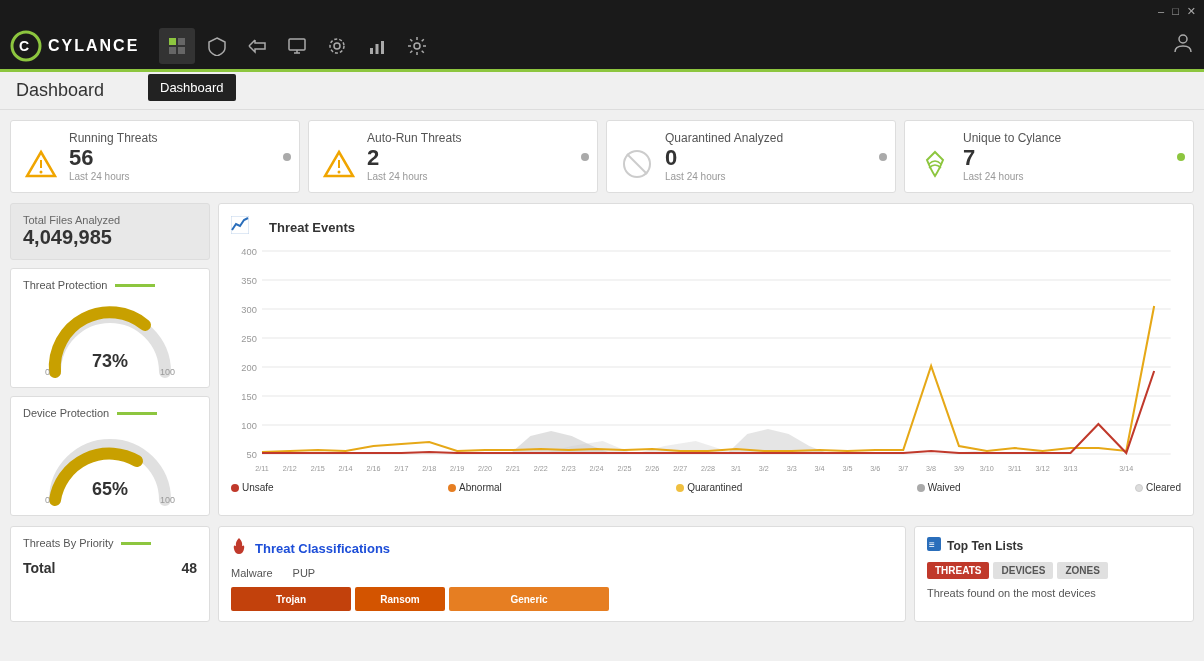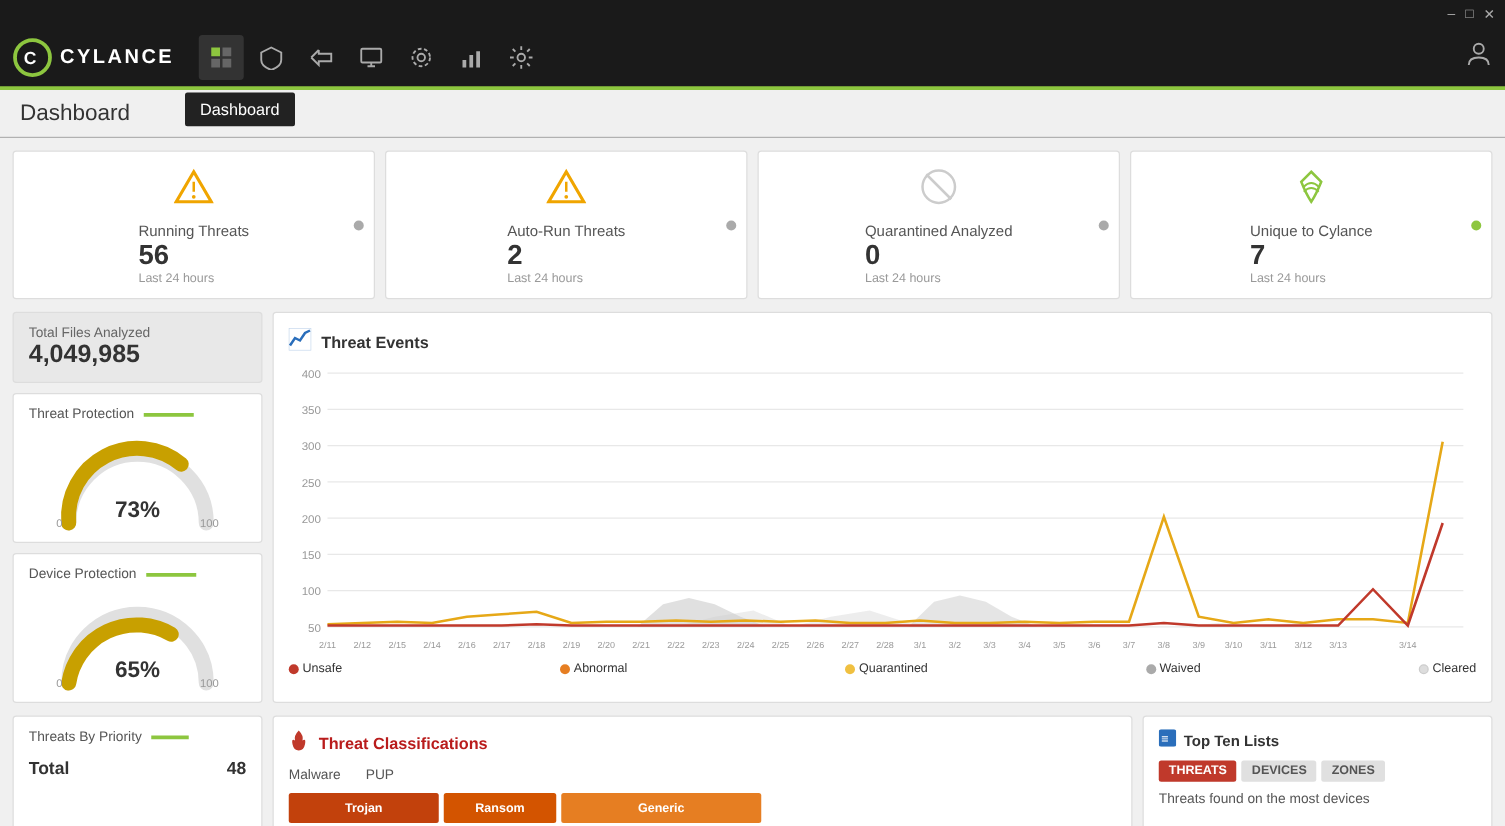--- a/index.html
+++ b/index.html
@@ -83,25 +83,24 @@
       grid-template-columns: repeat(4, 1fr);
       gap: 8px;
       margin-bottom: 10px;
     }
     .stat-card {
       background: #fff;
       border: 1px solid #ddd;
       border-radius: 3px;
       padding: 10px 12px;
       display: flex;
-      align-items: center;
+      align-items: flex-end;
       gap: 10px;
       cursor: pointer;
       position: relative;
-      flex-direction: column;
     }
     .stat-card-icon {
       width: 36px; height: 36px;
       display: flex; align-items: center; justify-content: center;
       font-size: 22px;
     }
     .stat-card-icon.warning { color: #f0a500; }
     .stat-card-icon.disabled { color: #ccc; }
     .stat-card-icon.green { color: #8dc63f; }
     .stat-card-info {}
@@ -158,21 +157,21 @@
 
     
     .chart-panel {
       background: #fff;
       border: 1px solid #ddd;
       border-radius: 3px;
       padding: 12px;
     }
     .chart-panel-title {
       font-size: 13px; font-weight: 600; color: #333; margin-bottom: 8px;
-      display: flex; align-items: center; gap: 8px;
+      display: flex; align-items: center; gap: 20px;
     }
     .chart-panel-icon { color: #2a6ebb; font-size: 16px; }
     .chart-area { position: relative; height: 230px; }
     .chart-legend {
       display: flex; gap: 12px; margin-top: 6px; justify-content: space-between;
       font-size: 10px;
     }
     .legend-item { display: flex; align-items: center; gap: 3px; }
     .legend-dot { width: 8px; height: 8px; border-radius: 50%; }
 
@@ -200,21 +199,21 @@
     .priority-row { display: flex; justify-content: space-between; align-items: center; padding: 3px 0; font-size: 12px; gap: 28px; }
     .priority-total { font-size: 14px; font-weight: bold; }
 
     .threat-class-panel {
       background: #fff;
       border: 1px solid #ddd;
       border-radius: 3px;
       padding: 10px 12px;
     }
     .threat-class-title {
-      font-size: 13px; font-weight: 600; color: #b91c1c; margin-bottom: 8px;
+      font-size: 13px; font-weight: 600; color: #1d4ed8; margin-bottom: 8px;
       display: flex; align-items: center; gap: 8px;
     }
     .threat-class-icon { color: #c0392b; font-size: 16px; }
     .threat-categories { display: flex; gap: 20px; margin-bottom: 8px; }
     .threat-cat-label { font-size: 11px; color: #555; }
     .threat-bars { display: flex; gap: 4px; }
     .threat-bar {
       height: 24px;
       border-radius: 2px;
       display: flex; align-items: center; justify-content: center;

